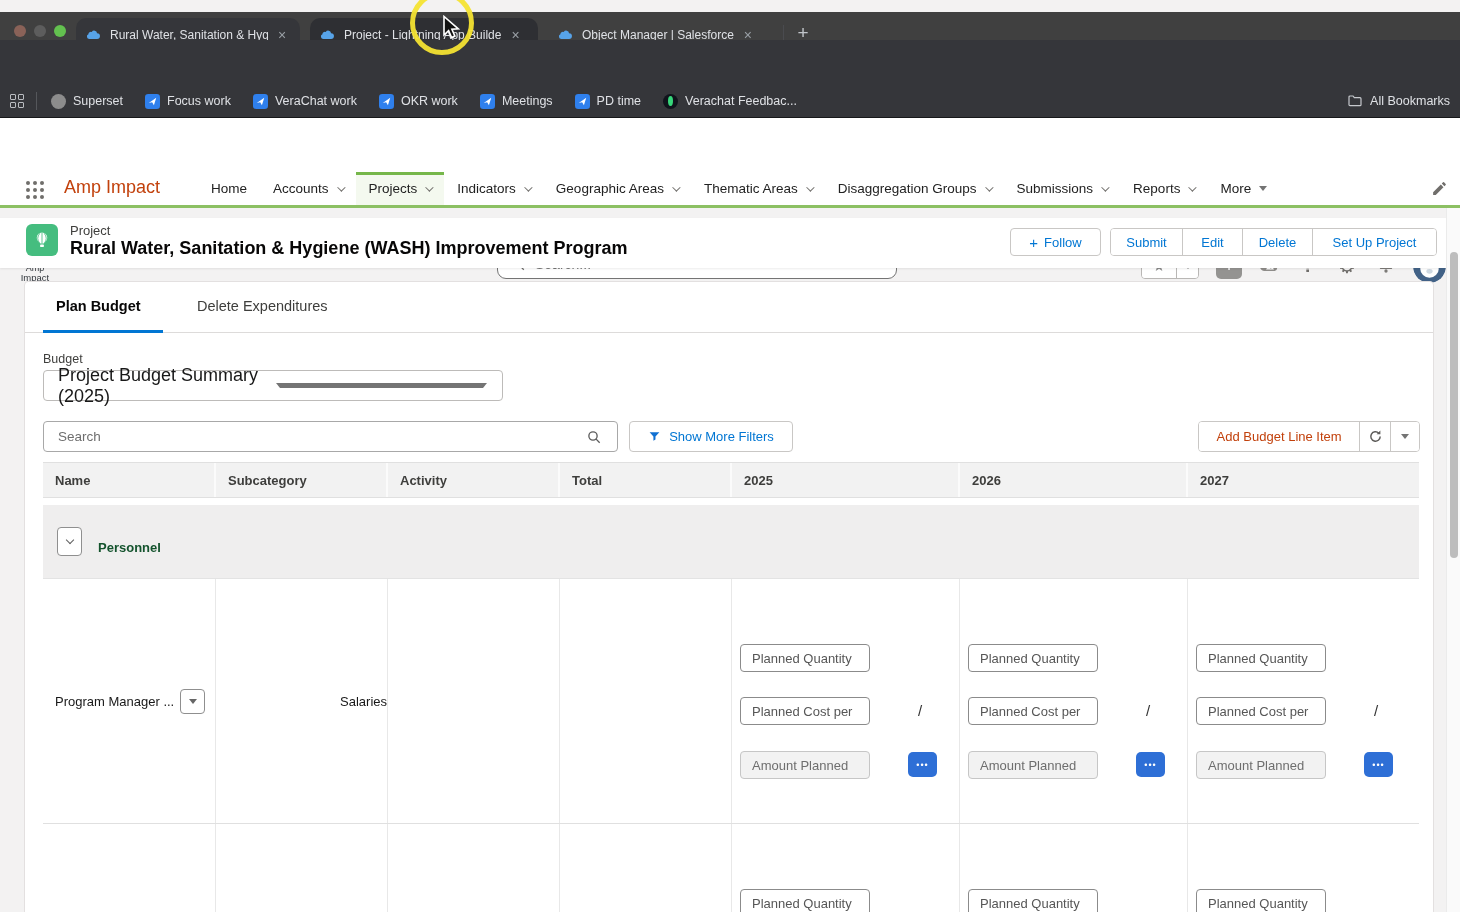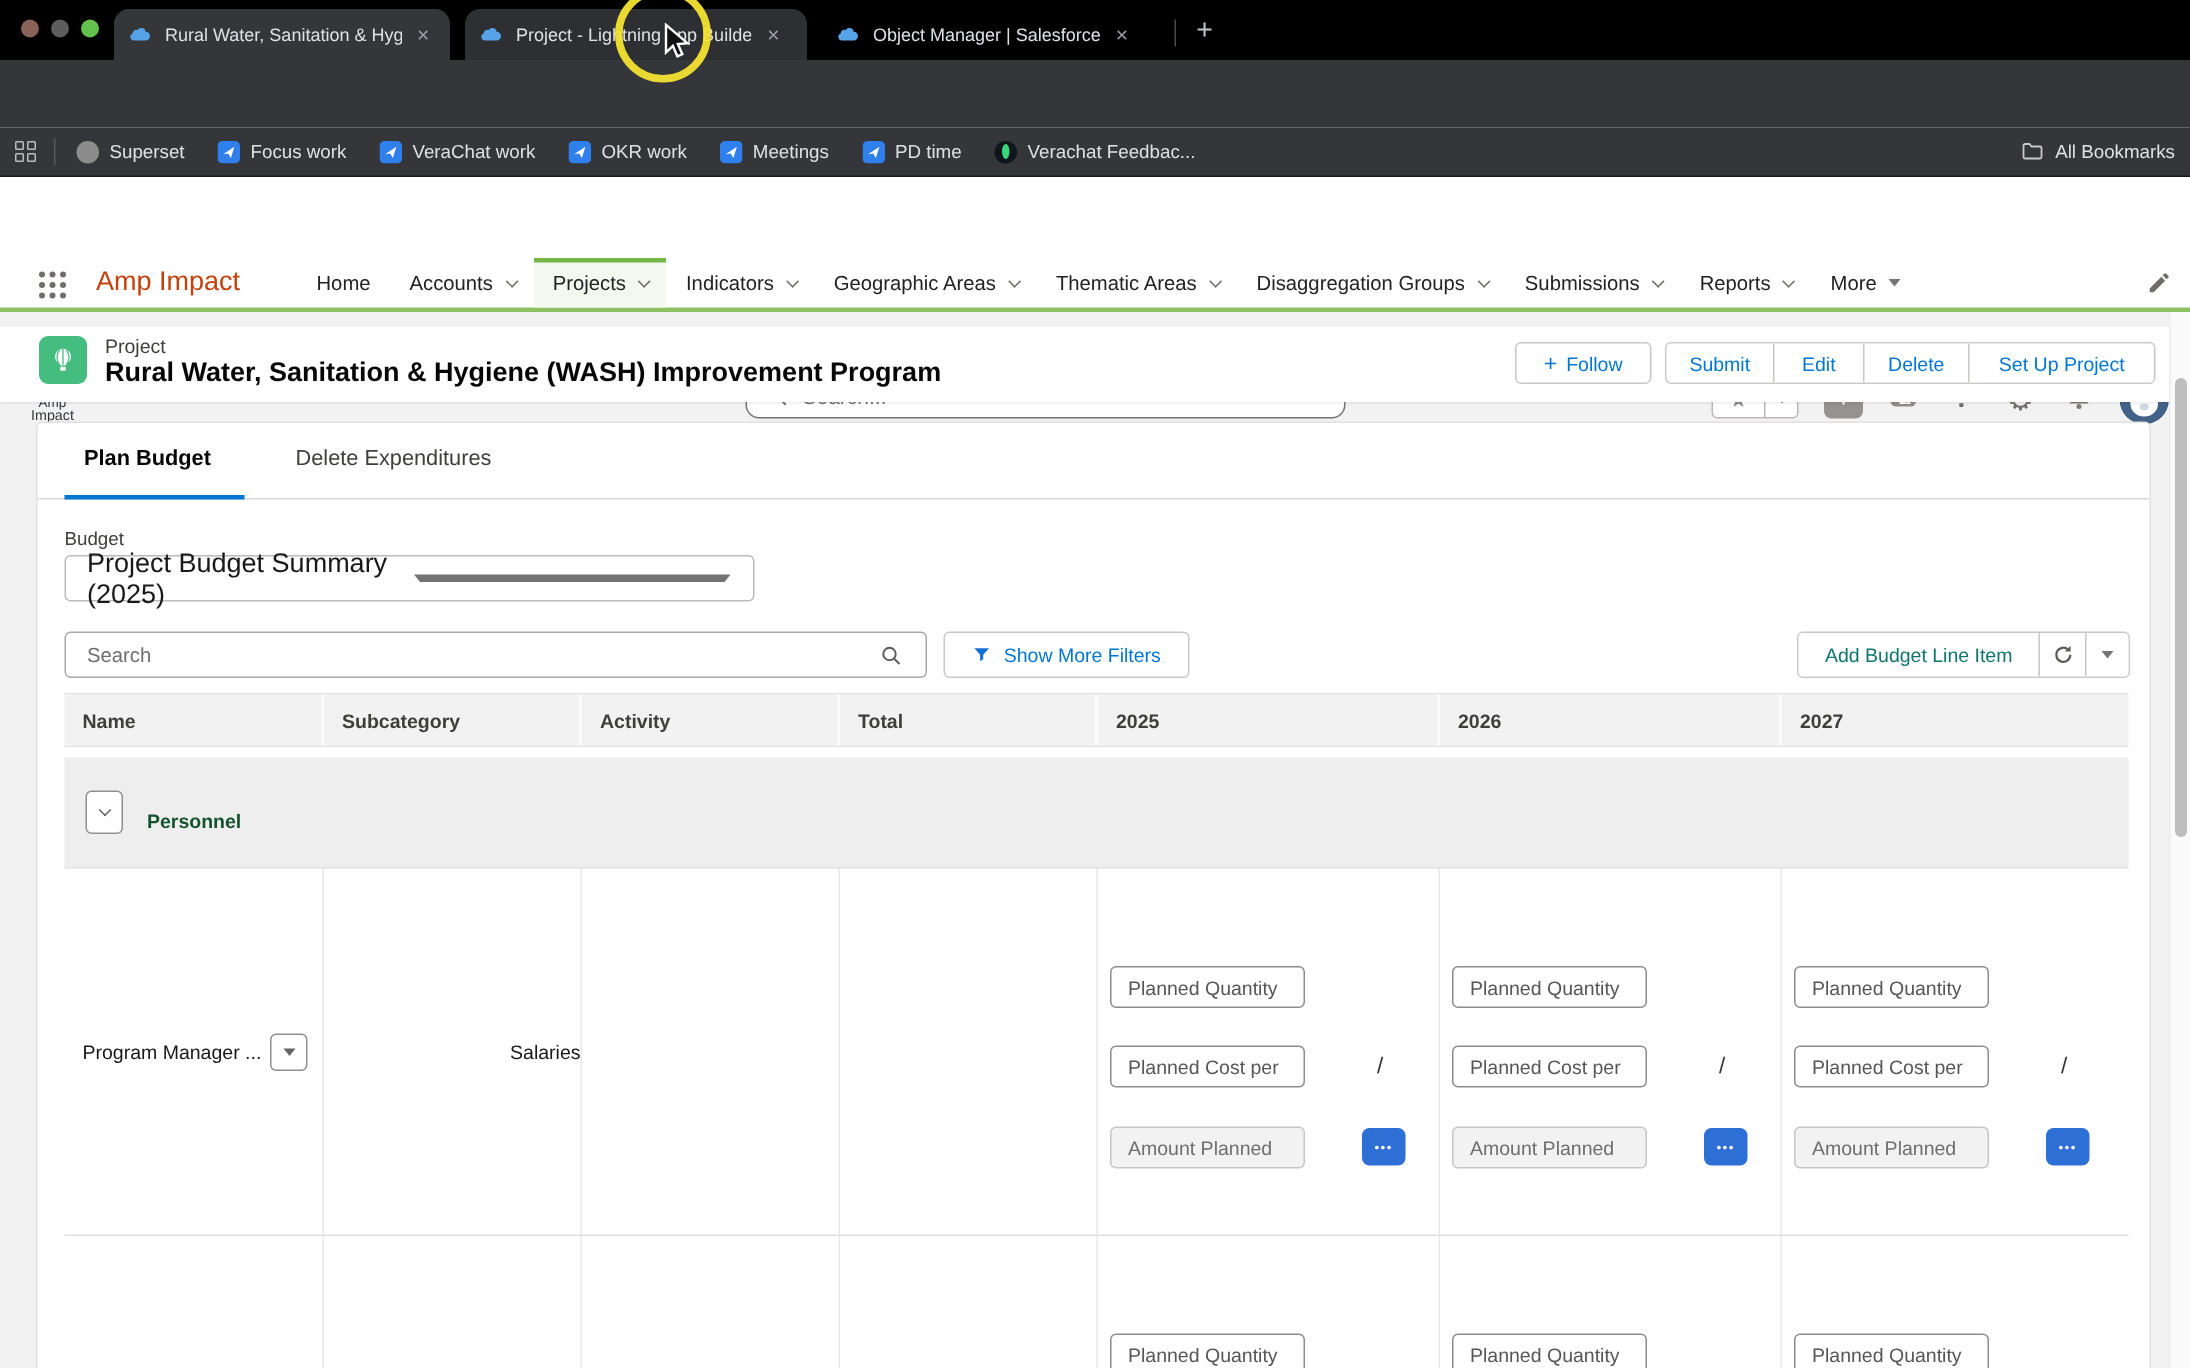--- a/index.html
+++ b/index.html
@@ -2,21 +2,21 @@
 <html><head>
 <meta charset="utf-8">
 <style>
   * { margin:0; padding:0; box-sizing:border-box; }
   html,body { background:#000; }
   .viewport {
     position:relative; width:1460px; height:912px; overflow:hidden;
     background:#f3f2f2; font-family:"Liberation Sans", sans-serif;
   }
   
-  .tabstrip { position:absolute; left:0; top:0; width:100%; height:40px; background:#000000; }
+  .tabstrip { position:absolute; left:0; top:12px; width:100%; height:40px; background:#404040; }
   .traffic { position:absolute; left:14px; top:13px; display:flex; gap:8px; }
   .tl { width:12px; height:12px; border-radius:50%; }
   .tl.red { background:#8a6258; } .tl.yel { background:#5d5d5d; } .tl.grn { background:#63c14f; }
   .btab { position:absolute; top:6px; height:34px; border-radius:10px 10px 0 0; display:flex; align-items:center; padding:0 10px; }
   .btab.active { background:#35363a; }
   .btab.hover  { background:#2e2f33; }
   .btab .favicon { width:16px; height:16px; flex:0 0 16px; }
   .btab-title { color:#dfe1e5; font-size:12px; margin-left:8px; white-space:nowrap; overflow:hidden; max-width:158px; }
   .btab-close { color:#9aa0a6; font-size:14px; margin-left:10px; line-height:14px; }
   .tab-sep { position:absolute; top:13px; width:1px; height:18px; background:#4a4b4f; }
@@ -109,21 +109,21 @@
   .fld-select span { margin-left:14px; font-size:18px; color:#181818; flex:1; }
   .fld-select .tri { margin-right:15px; }
   .tbl-search { position:absolute; left:18px; top:139px; width:575px; height:31px; border:1px solid #a8a8a8; border-radius:4px; display:flex; align-items:center; }
   .tbl-search input { border:0; outline:0; flex:1; margin-left:14px; font-size:13.5px; color:#333; font-family:inherit; }
   .tbl-search input::placeholder { color:#6e6e6e; }
   .tbl-search svg { width:16px; height:16px; margin-right:15px; }
   .filters-btn { position:absolute; left:604px; top:139px; width:164px; height:31px; display:flex; align-items:center; justify-content:center; gap:8px; }
   .filters-btn svg { width:13px; height:13px; }
   .add-group { position:absolute; left:1173px; top:139px; width:222px; height:31px; display:flex; border:1px solid #c9c7c5; border-radius:4px; background:#fff; overflow:hidden; }
   .add-group > * { display:flex; align-items:center; justify-content:center; background:#fff; border:0; border-left:1px solid #c9c7c5; font-family:inherit; }
-  .add-main { width:161px; border-left:0 !important; color:#0f766e; font-size:13px; }
+  .add-main { width:161px; border-left:0 !important; color:#c2410c; font-size:13px; }
   .add-refresh { width:31px; } .add-caret { width:29px; }
   
   .btable { position:absolute; left:18px; top:180px; width:1376px; }
   .bt-grid { display:grid; grid-template-columns:173px 172px 172px 172px 228px 228px 231px; }
   .bt-header { border-top:1px solid #e0e0e0; border-bottom:1px solid #e0e0e0; }
   .bt-header .hcell { height:34px; background:#f2f2f2; border-right:2px solid #fbfbfb; display:flex; align-items:center; padding-left:12px;
     font-size:13px; font-weight:bold; color:#3e3e3c; }
   .bt-header .hcell:last-child { border-right:0; }
   .bt-gap { height:7px; background:#fff; }
   .bt-group { height:74px; background:#efeeee; border-bottom:1px solid #e3e3e3; display:flex; align-items:center; }

